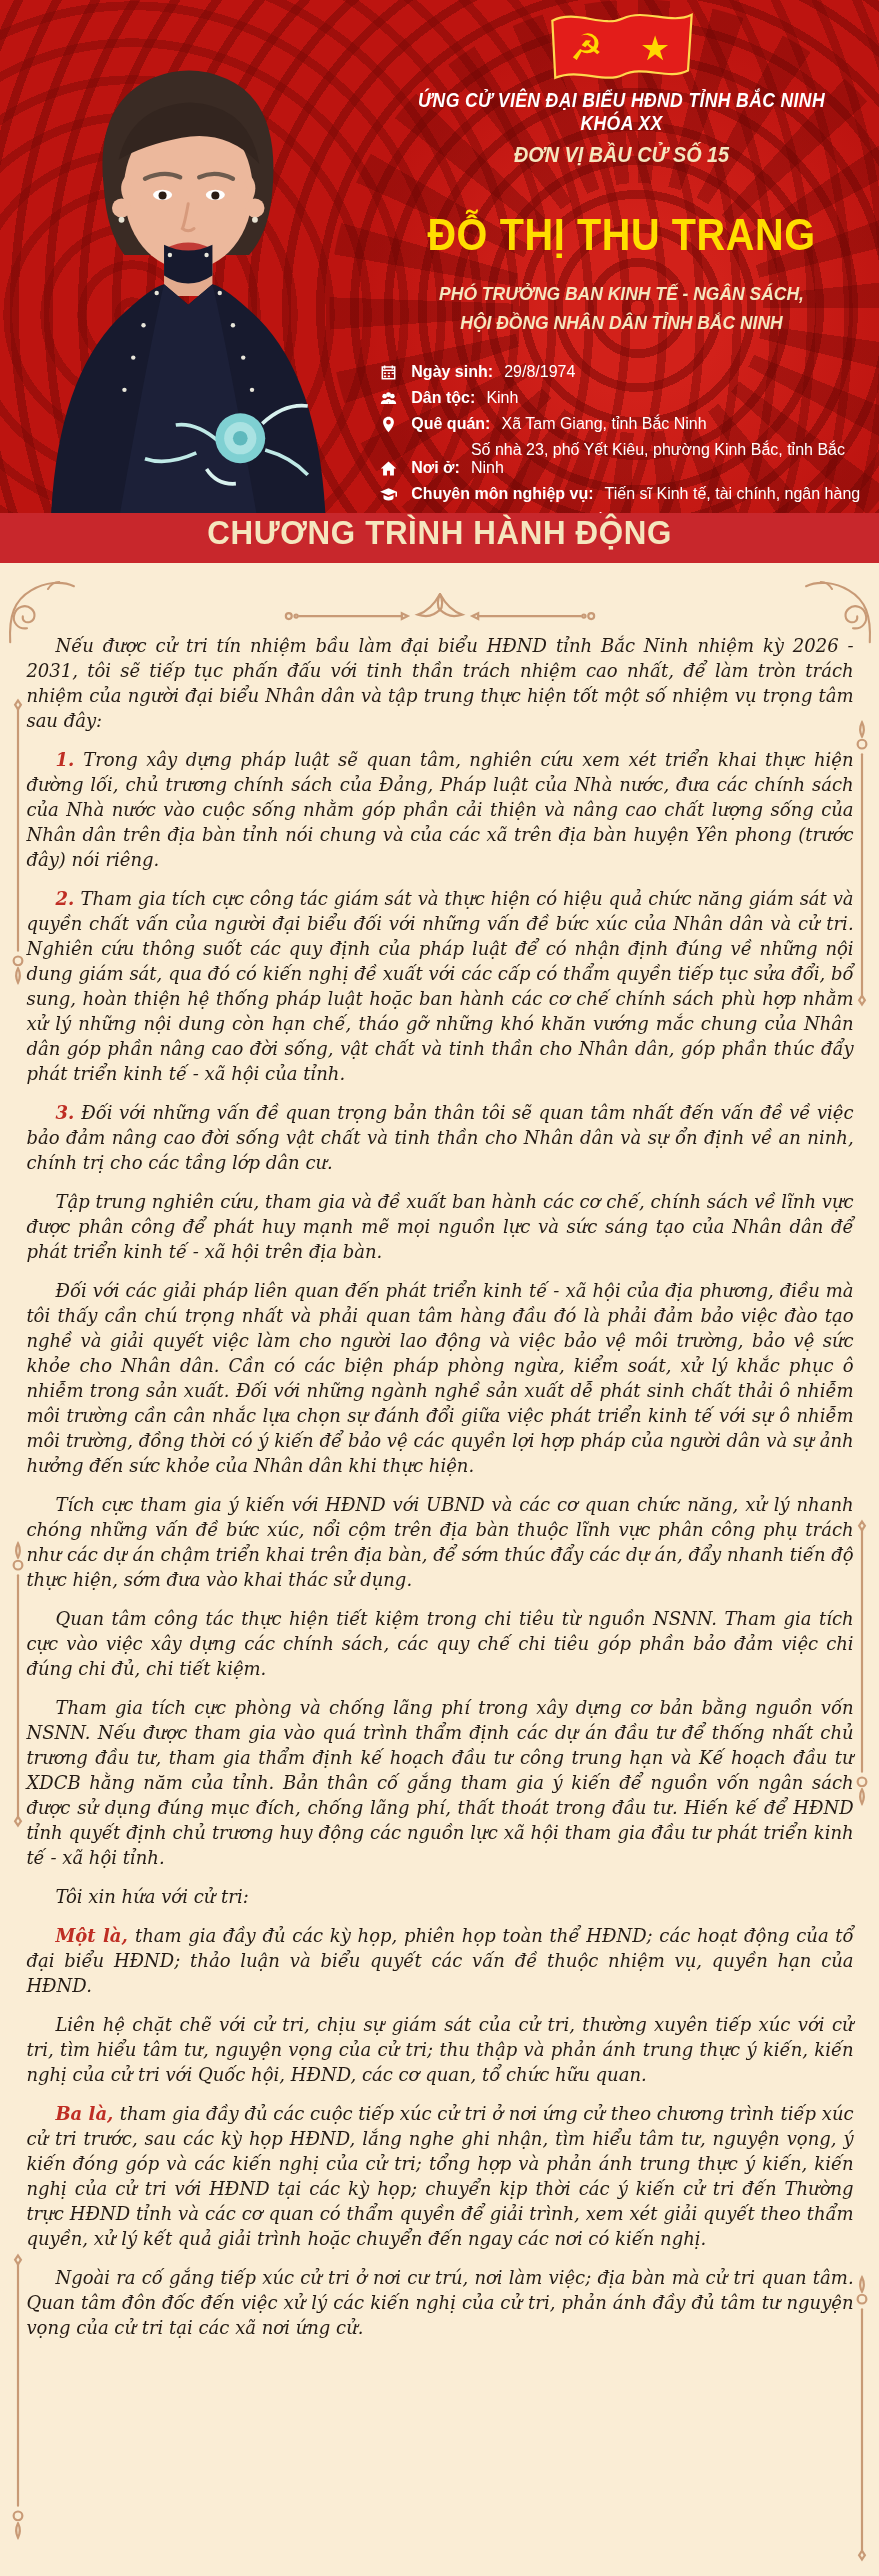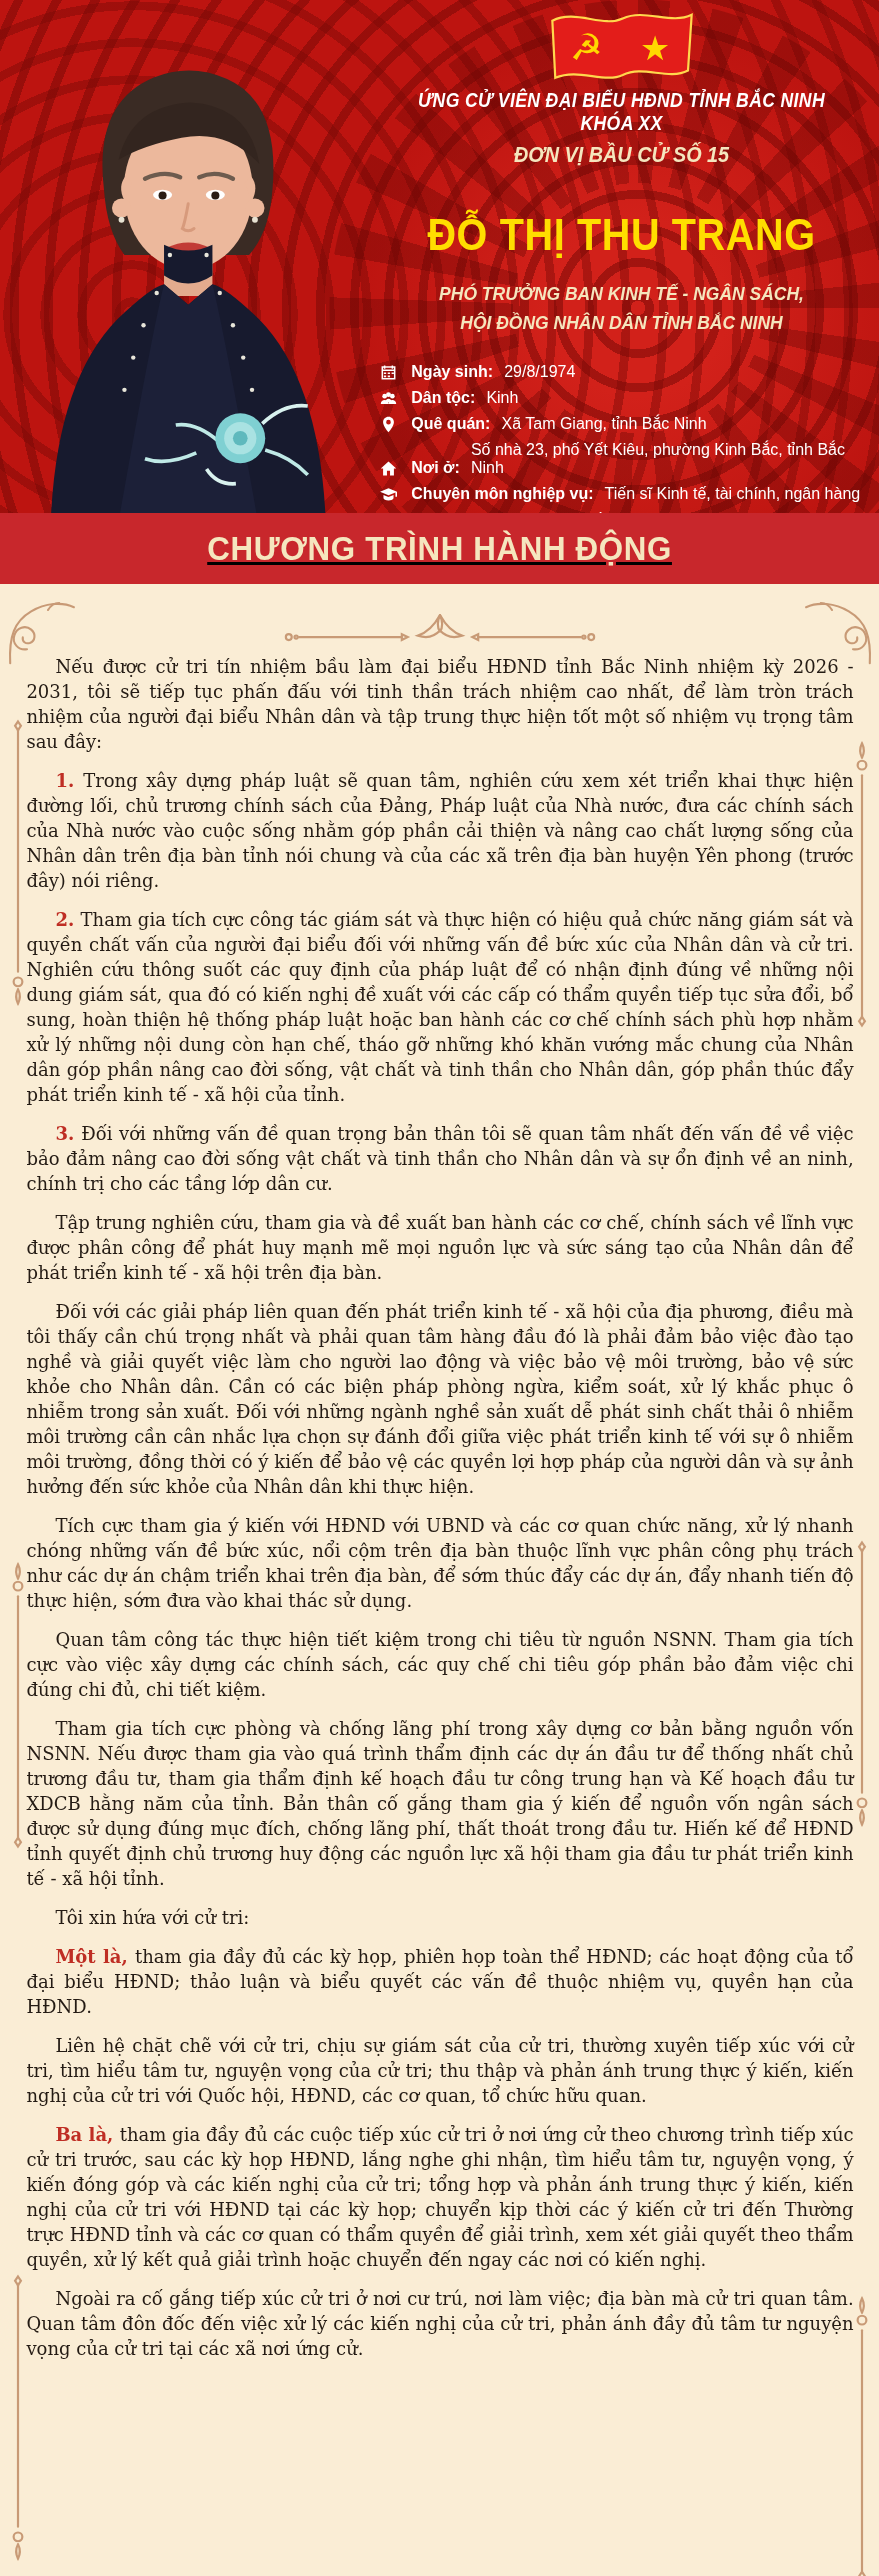--- a/index.html
+++ b/index.html
@@ -27,27 +27,27 @@
   .pos{font-size:19px;font-weight:bold;font-style:italic;color:#f5e6be;display:block;transform:scaleX(.92);margin-top:7.3px;}
   .pos.first{margin-top:22px;}
   .info{margin:29px 0 0 16px;text-align:left;}
   .inforow{display:flex;align-items:flex-end;margin-bottom:8px;color:#fff;font-size:16px;gap:6px;}
   .inforow .ic{width:19px;height:17.6px;margin-right:7.3px;flex:0 0 19px;display:flex;align-items:center;justify-content:center;}
   .inforow .ic svg{width:17px;height:17px;fill:#fff;}
   .inforow .ic .glyph{font-family:"DejaVu Sans",sans-serif;color:#fff;font-size:15.4px;line-height:1;}
   .inforow b{margin-right:5.1px;white-space:nowrap;}
 
   
-  .banner{height:71px;background:#c8272c;display:flex;align-items:center;justify-content:center;text-decoration:underline;}
+  .banner{height:50px;background:#c8272c;display:flex;justify-content:center;}
   .banner .t{font-size:34px;font-weight:bold;color:#f5e6be;transform:scaleX(.92);letter-spacing:0.7px;}
 
   
   .action{position:relative;min-height:2000px;background:#faedd5;padding:70px 26.4px 110px;box-sizing:border-box;}
   .action p{font-family:"DejaVu Serif",serif;color:#241b14;font-size:18px;line-height:25px;
-    text-align:justify;text-indent:29px;margin:0 0 14px 0;}
+    text-align:justify;text-indent:29px;margin:0 0 14px 0;font-style:italic;}
   .action p .lead{color:#bf2e24;font-weight:bold;}
   .orn{position:absolute;pointer-events:none;color:#c89a76;}
   .orn svg{width:100%;height:100%;stroke:#c89a76;fill:none;stroke-width:3;stroke-linecap:round;}
   .corner{width:70px;height:70px;}
   .corner.tl{top:11.7px;left:5.9px;}
   .corner.tr{top:11.7px;right:5.9px;transform:scaleX(-1);}
   .divider{left:50%;transform:translateX(-50%);width:323px;height:43px;}
   .divider.top{top:25px;}
   .sideline{width:16px;height:315px;}
   .sideline.l1{left:10.3px;top:132px;}

